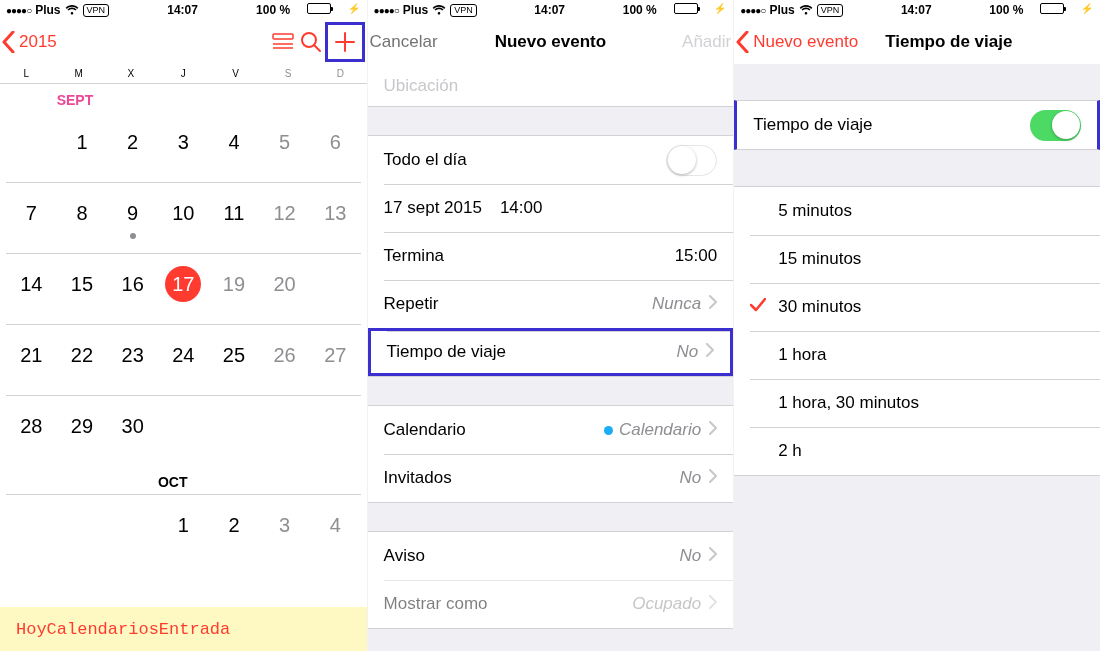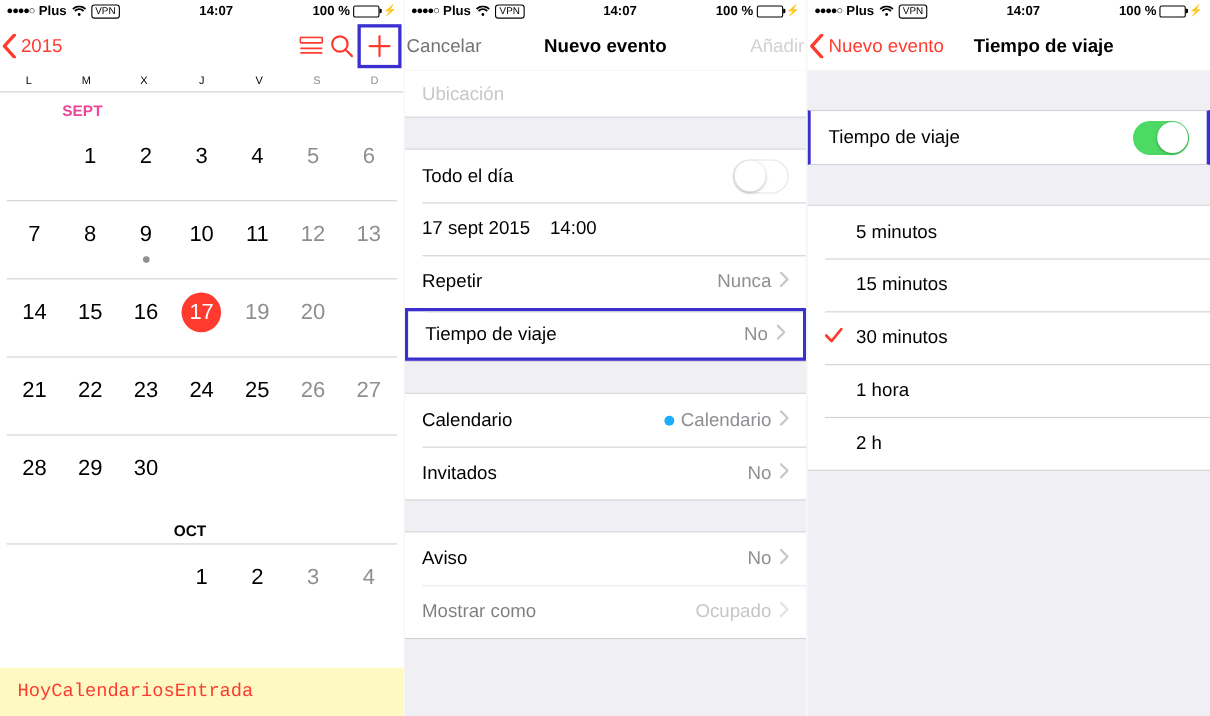--- a/index.html
+++ b/index.html
@@ -6,21 +6,21 @@
 body { font-family: -apple-system, "Helvetica Neue", Helvetica, Arial, sans-serif; background: #fff; width: 1100px; height: 651px; display: flex; overflow: hidden; font-size: 17px; color: #000; }
 .screen { width: 366.6px; height: 651px; position: relative; background: #fff; display: flex; flex-direction: column; overflow: hidden; }
 .screen + .screen { border-left: 1px solid rgba(0,0,0,0.05); }
 
 .status-bar { height: 20px; display: flex; align-items: center; padding: 0 6px; font-size: 12px; font-weight: 600; }
 .status-left { display: flex; align-items: center; gap: 4px; }
 .dots { letter-spacing: -1px; font-size: 10px; }
 .wifi-icon svg { display: block; }
 .vpn-badge { border: 1px solid #000; border-radius: 3px; font-size: 9px; padding: 0 3px; line-height: 11px; font-weight: 500; }
 .status-center { flex: 1; text-align: center; font-size: 12px; font-weight: 600; }
-.status-right { display: flex; align-items: center; gap: 3px; font-size: 12px; }
+.status-right { display: flex; gap: 17px; font-size: 12px; }
 .battery { width: 24px; height: 11px; border: 1px solid #000; border-radius: 2px; position: relative; }
 .battery::after { content: ""; position: absolute; right: -3px; top: 2.5px; width: 2px; height: 4px; background: #000; border-radius: 0 1px 1px 0; }
 .battery-fill { background: #4cd964; width: 100%; height: 100%; border-radius: 1px; }
 .bolt { font-size: 10px; }
 
 .nav-bar { height: 44px; display: flex; align-items: center; padding: 0 2px; position: relative; }
 .nav-title { position: absolute; left: 0; right: 0; text-align: center; font-weight: 600; font-size: 17px; pointer-events: none; }
 .red { color: #737373; }
 .back-group { display: flex; align-items: center; color: #ff3b30; gap: -2px; }
 .nav-ico { width: 28px; height: 28px; display: flex; align-items: center; justify-content: center; }
@@ -46,21 +46,21 @@
 .toolbar { height: 44px; border-top: 0; display: flex; align-items: center; justify-content: flex-start; padding: 0 16px; color: #ff3b30; font-size: 17px; background: #fef9c3; font-family: Liberation Mono, monospace; }
 
 
 .grouped-bg { background: #efeff4; flex: 1; overflow: hidden; }
 .group { background: #fff; border-top: 1px solid #d1d1d6; border-bottom: 1px solid #d1d1d6; margin: 0; }
 .group + .group { margin-top: 28px; }
 .row { display: flex; align-items: center; min-height: 48px; padding: 0 16px; position: relative; }
 .row + .row::before { content: ""; position: absolute; top: 0; left: 16px; right: 0; height: 1px; background: #d1d1d6; }
 .row .label { flex: 1; font-size: 17px; }
 .row .value { font-size: 17px; color: #000; }
-.row .value-gray { font-size: 17px; color: #8e8e93; }
+.row .value-gray { font-size: 17px; color: #8e8e93; font-style: italic; }
 .chev { margin-left: 8px; color: #c7c7cc; }
 
 .switch { width: 51px; height: 31px; border-radius: 16px; position: relative; }
 .switch.off { background: #fff; border: 1.5px solid #e5e5ea; }
 .switch.on { background: #4cd964; }
 .switch .knob { width: 28px; height: 28px; background: #fff; border-radius: 50%; box-shadow: 0 1px 3px rgba(0,0,0,0.3); position: absolute; top: 0.5px; }
 .switch.off .knob { left: 0.5px; }
 .switch.on .knob { right: 1px; top: 1.5px; }
 
 .faded-top { color: #c7c7cc; font-size: 17px; padding: 12px 16px 10px; }
@@ -309,20 +309,24 @@
         <span class="label">Todo el día</span>
         <div class="switch off">
             <div class="knob"></div>
           </div>
       </div>
       <div class="row">
         <span class="value" style="margin-right:18px">17 sept 2015</span>
         <span class="value">14:00</span>
       </div>
       <div class="row">
+        <span class="label">Termina</span>
+        <span class="value">15:00</span>
+      </div>
+      <div class="row">
         <span class="label">Repetir</span>
         <span class="value-gray">Nunca</span>
         <span class="chev"><svg width="8" height="14" viewBox="0 0 8 14">
               <path d="M1 1l6 6-6 6" stroke="#c7c7cc" stroke-width="2" fill="none" stroke-linecap="round" stroke-linejoin="round"></path>
             </svg></span>
       </div>
       <div class="row highlight-box" style="border-width:3px">
         <span class="label">Tiempo de viaje</span>
         <span class="value-gray">No</span>
         <span class="chev"><svg width="8" height="14" viewBox="0 0 8 14">
@@ -423,17 +427,21 @@
               <path d="M1 7l5 5L15 1" stroke="#ff3b30" stroke-width="2.5" fill="none" stroke-linecap="round" stroke-linejoin="round"></path>
             </svg></span>
           <span class="label">30 minutos</span>
         </div>
         <div class="row">
           <span class="check"></span>
           <span class="label">1 hora</span>
         </div>
         <div class="row">
           <span class="check"></span>
+          <span class="label">1 hora, 30 minutos</span>
+        </div>
+        <div class="row">
+          <span class="check"></span>
           <span class="label">2 h</span>
         </div>
       </div>
   </div>
 </div>
 
 </body></html>

